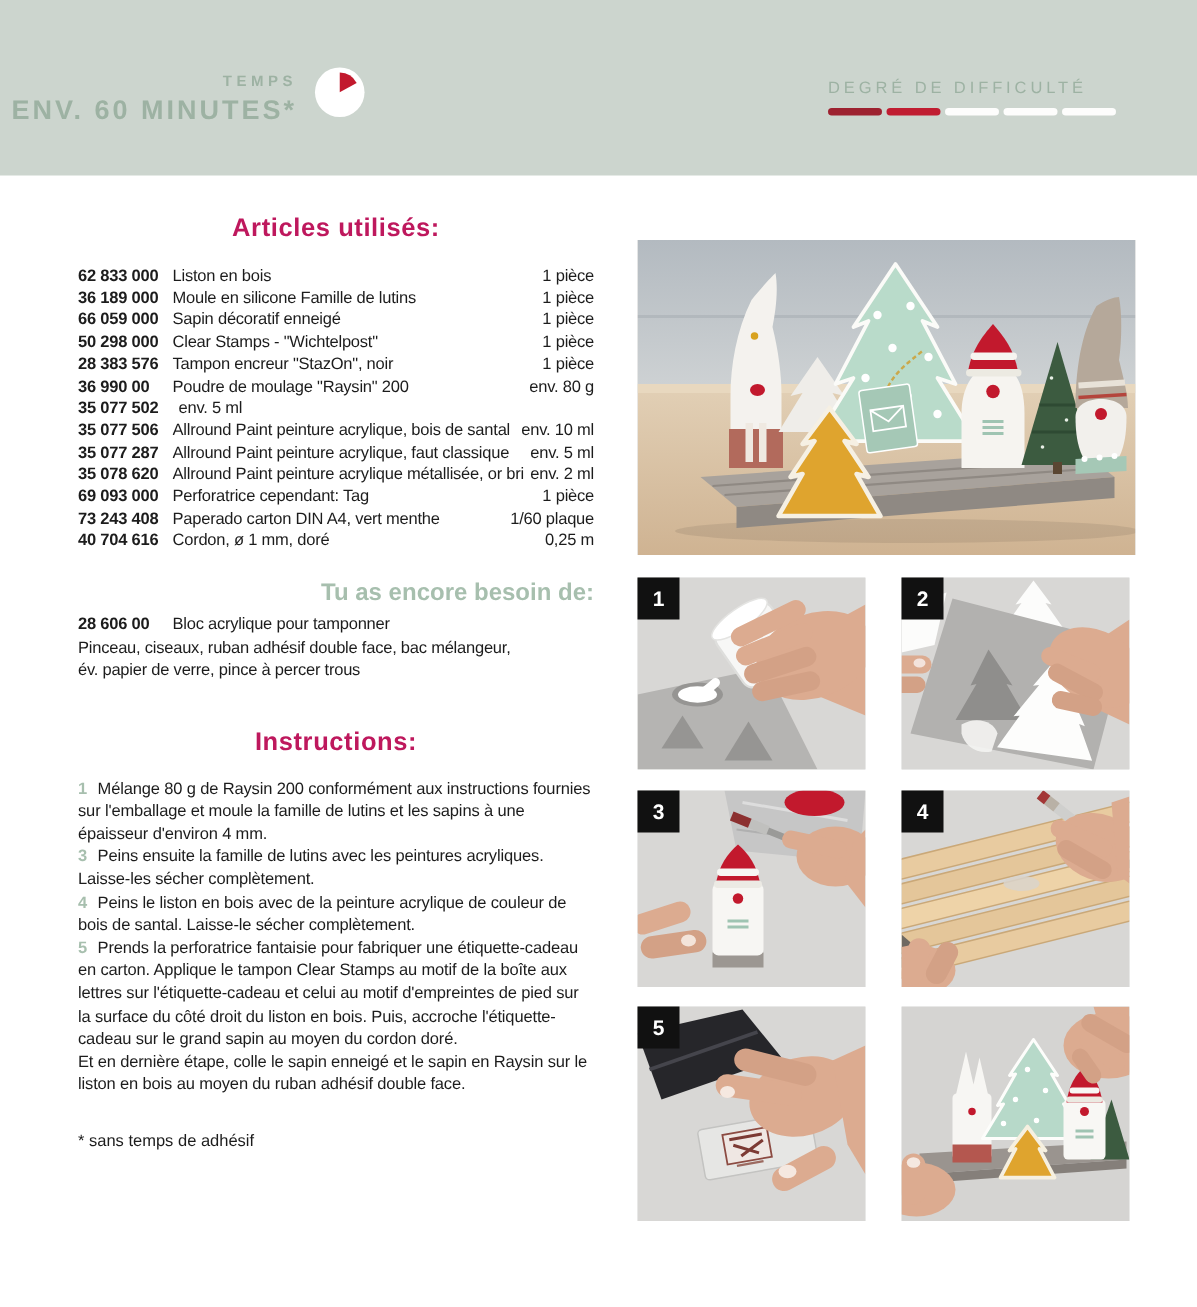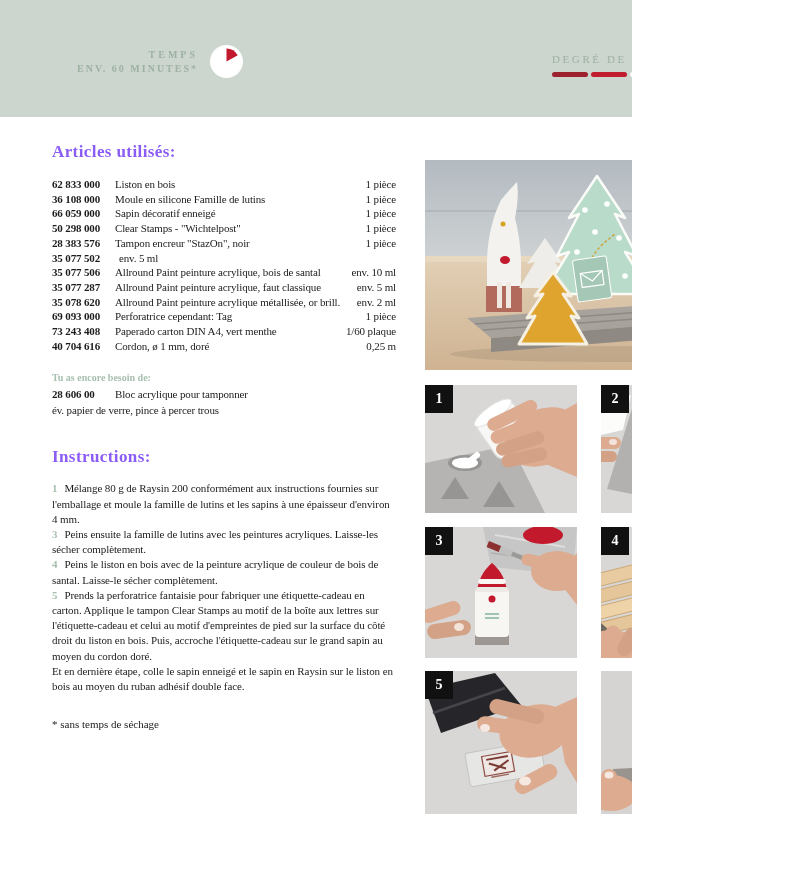--- a/index.html
+++ b/index.html
@@ -1,42 +1,42 @@
 <!DOCTYPE html>
 <html><head>
 <meta charset="utf-8">
 <style>
   html,body{margin:0;padding:0;background:#ffffff;}
-  .page{position:relative;width:632px;height:871px;background:#ffffff;overflow:hidden;
-        font-family:Liberation Serif, serif;color:#1c1c1c;}
+  .page{position:relative;width:798px;height:871px;background:#ffffff;overflow:hidden;
+        font-family:Liberation Sans, sans-serif;color:#1c1c1c;}
 
   
   .band{position:absolute;left:0;top:0;width:798px;height:117px;background:#ccd5ce;}
   .time-block{position:absolute;right:600px;top:49px;text-align:right;color:#9db2a3;}
   .t1{font-size:10px;font-weight:bold;letter-spacing:3px;}
-  .t2{font-size:10px;font-weight:bold;letter-spacing:2px;margin-top:3px;white-space:nowrap;}
+  .t2{font-size:18px;font-weight:bold;letter-spacing:2px;margin-top:3px;white-space:nowrap;}
   .clock{position:absolute;left:209px;top:44px;}
   .diff-block{position:absolute;left:552px;top:53px;color:#9db2a3;}
   .d1{font-size:11px;letter-spacing:2.6px;white-space:nowrap;}
   .bars{margin-top:7px;display:flex;gap:3px;}
   .bar{display:inline-block;width:36px;height:4.5px;border-radius:2.5px;}
   .bar.f1{background:#9d2230;}
   .bar.f2{background:#c01d31;}
   .bar.e{background:#fdfdfc;}
 
   
   .left-col{position:absolute;left:52px;top:138px;width:344px;}
-  h2.sec{margin:0;font-size:17px;font-weight:bold;color:#8b5cf6;letter-spacing:.4px;}
+  h2.sec{margin:0;font-size:17px;font-weight:bold;color:#be185d;letter-spacing:.4px;text-align:center;}
   h2.articles{margin-top:4px;}
   .table{margin-top:15px;font-size:11px;letter-spacing:-.15px;line-height:14.7px;}
   .row{display:flex;white-space:nowrap;}
   .ref{width:63px;font-weight:bold;flex:none;}
   .nm{flex:1;overflow:hidden;}
   .qty{text-align:right;flex:none;padding-left:4px;}
-  h3.also{margin:19px 0 0 0;font-size:10px;font-weight:bold;color:#a7bfae;}
+  h3.also{margin:19px 0 0 0;font-size:16px;font-weight:bold;color:#a7bfae;text-align:right;}
   .also-rows{margin-top:4px;font-size:11px;letter-spacing:-.15px;line-height:15.5px;}
   .also-rows .ref{display:inline-block;width:63px;}
   h2.instructions{margin-top:29px;}
   .steps{margin-top:14px;font-size:11px;letter-spacing:-.1px;line-height:15.2px;width:344px;}
   .steps p{margin:0;}
   .stepnum{color:#a7bfae;font-weight:bold;margin-right:7px;}
   .footnote{margin-top:24px;font-size:11px;}
 
   
   .fig{position:absolute;overflow:hidden;background:#d8d7d5;}
@@ -81,38 +81,43 @@
   <div class="left-col">
     <h2 class="sec articles">Articles utilisés:</h2>
 
     <div class="table">
       <div class="row">
           <span class="ref">62 833 000</span>
           <span class="nm">Liston en bois</span>
           <span class="qty">1 pièce</span>
         </div>
       <div class="row">
-          <span class="ref">36 108 000</span>
+          <span class="ref">36 189 000</span>
           <span class="nm">Moule en silicone Famille de lutins</span>
           <span class="qty">1 pièce</span>
         </div>
       <div class="row">
           <span class="ref">66 059 000</span>
           <span class="nm">Sapin décoratif enneigé</span>
           <span class="qty">1 pièce</span>
         </div>
       <div class="row">
           <span class="ref">50 298 000</span>
           <span class="nm">Clear Stamps - "Wichtelpost"</span>
           <span class="qty">1 pièce</span>
         </div>
       <div class="row">
           <span class="ref">28 383 576</span>
           <span class="nm">Tampon encreur "StazOn", noir</span>
           <span class="qty">1 pièce</span>
+        </div>
+      <div class="row">
+          <span class="ref">36 990 00</span>
+          <span class="nm">Poudre de moulage "Raysin" 200</span>
+          <span class="qty">env. 80 g</span>
         </div>
       <div class="row">
           <span class="ref">35 077 502</span>
           <span class="qty">env. 5 ml</span>
         </div>
       <div class="row">
           <span class="ref">35 077 506</span>
           <span class="nm">Allround Paint peinture acrylique, bois de santal</span>
           <span class="qty">env. 10 ml</span>
         </div>
@@ -139,34 +144,35 @@
       <div class="row">
           <span class="ref">40 704 616</span>
           <span class="nm">Cordon, ø 1 mm, doré</span>
           <span class="qty">0,25 m</span>
         </div>
     </div>
 
     <h3 class="also">Tu as encore besoin de:</h3>
     <div class="also-rows">
       <div><span class="ref">28 606 00</span><span>Bloc acrylique pour tamponner</span></div>
+      <div>Pinceau, ciseaux, ruban adhésif double face, bac mélangeur,</div>
       <div>év. papier de verre, pince à percer trous</div>
     </div>
 
     <h2 class="sec instructions">Instructions:</h2>
 
     <div class="steps">
       <p><span class="stepnum">1</span><span>Mélange 80 g de Raysin 200 conformément aux instructions fournies sur l'emballage et moule la famille de lutins et les sapins à une épaisseur d'environ 4 mm.</span></p>
       <p><span class="stepnum">3</span><span>Peins ensuite la famille de lutins avec les peintures acryliques. Laisse-les sécher complètement.</span></p>
       <p><span class="stepnum">4</span><span>Peins le liston en bois avec de la peinture acrylique de couleur de bois de santal. Laisse-le sécher complètement.</span></p>
       <p><span class="stepnum">5</span><span>Prends la perforatrice fantaisie pour fabriquer une étiquette-cadeau en carton. Applique le tampon Clear Stamps au motif de la boîte aux lettres sur l'étiquette-cadeau et celui au motif d'empreintes de pied sur la surface du côté droit du liston en bois. Puis, accroche l'étiquette-cadeau sur le grand sapin au moyen du cordon doré.</span></p>
       <p>Et en dernière étape, colle le sapin enneigé et le sapin en Raysin sur le liston en bois au moyen du ruban adhésif double face.</p>
     </div>
 
-    <div class="footnote">* sans temps de séchage</div>
+    <div class="footnote">* sans temps de adhésif</div>
   </div>
 
   <figure class="fig main-photo" style="margin:0">
     <svg width="332" height="210" viewBox="0 0 332 210">
       <defs>
         <linearGradient id="gWall" x1="0" y1="0" x2="0" y2="1">
           <stop offset="0" stop-color="#b3bac0"></stop>
             <stop offset="1" stop-color="#cdd1d3"></stop>
         </linearGradient>
         <linearGradient id="gTable" x1="0" y1="0" x2="0" y2="1">

